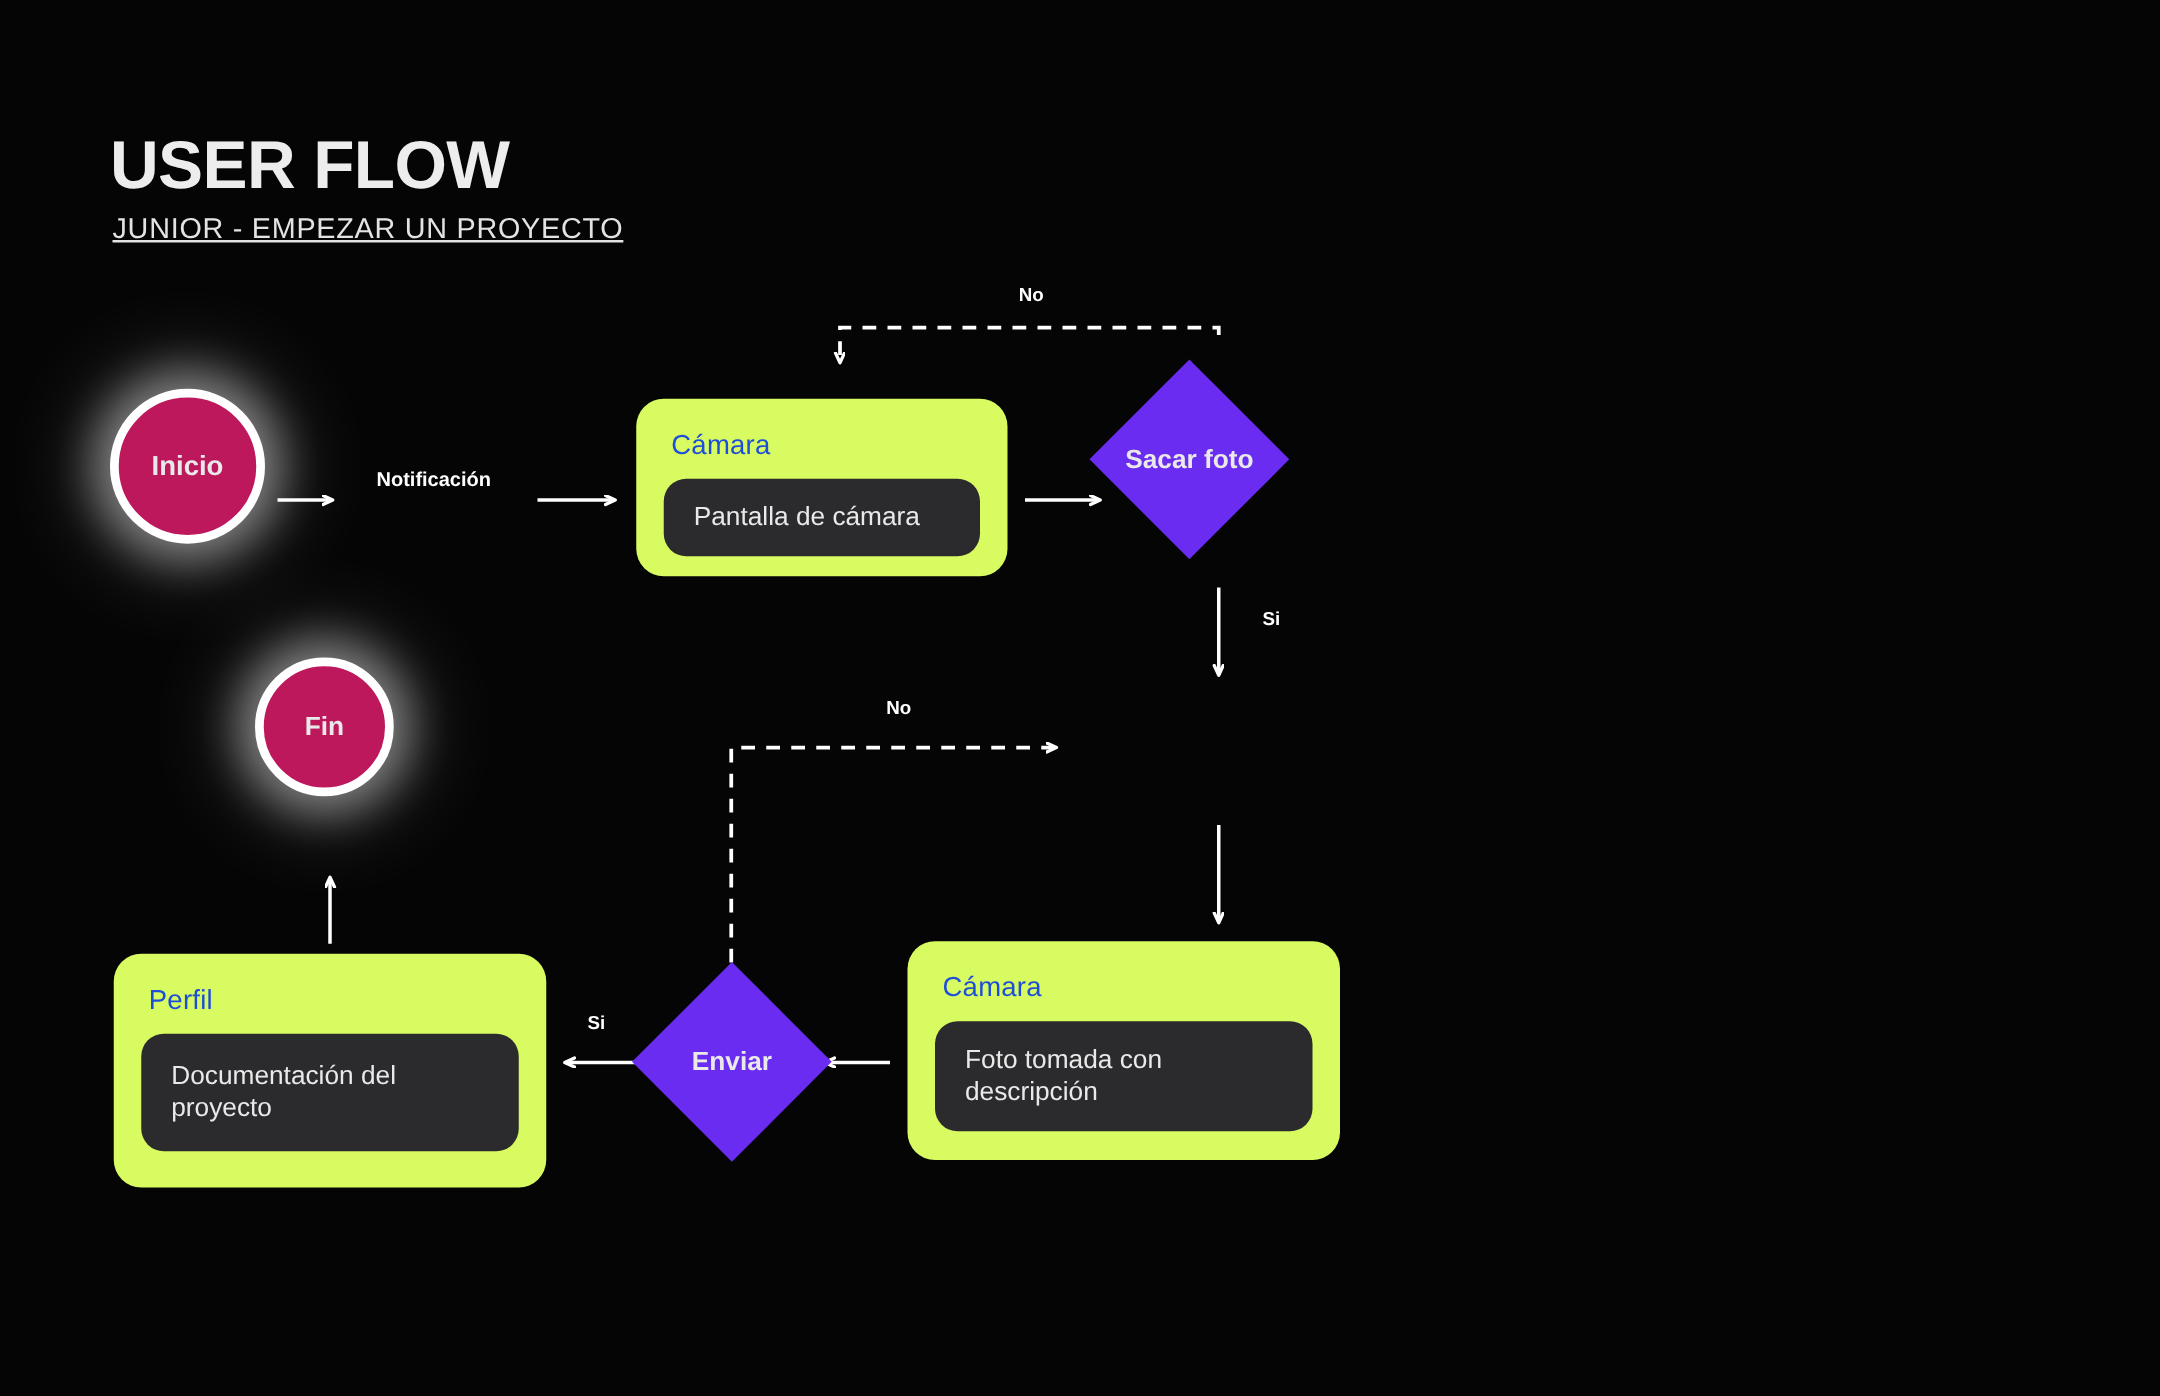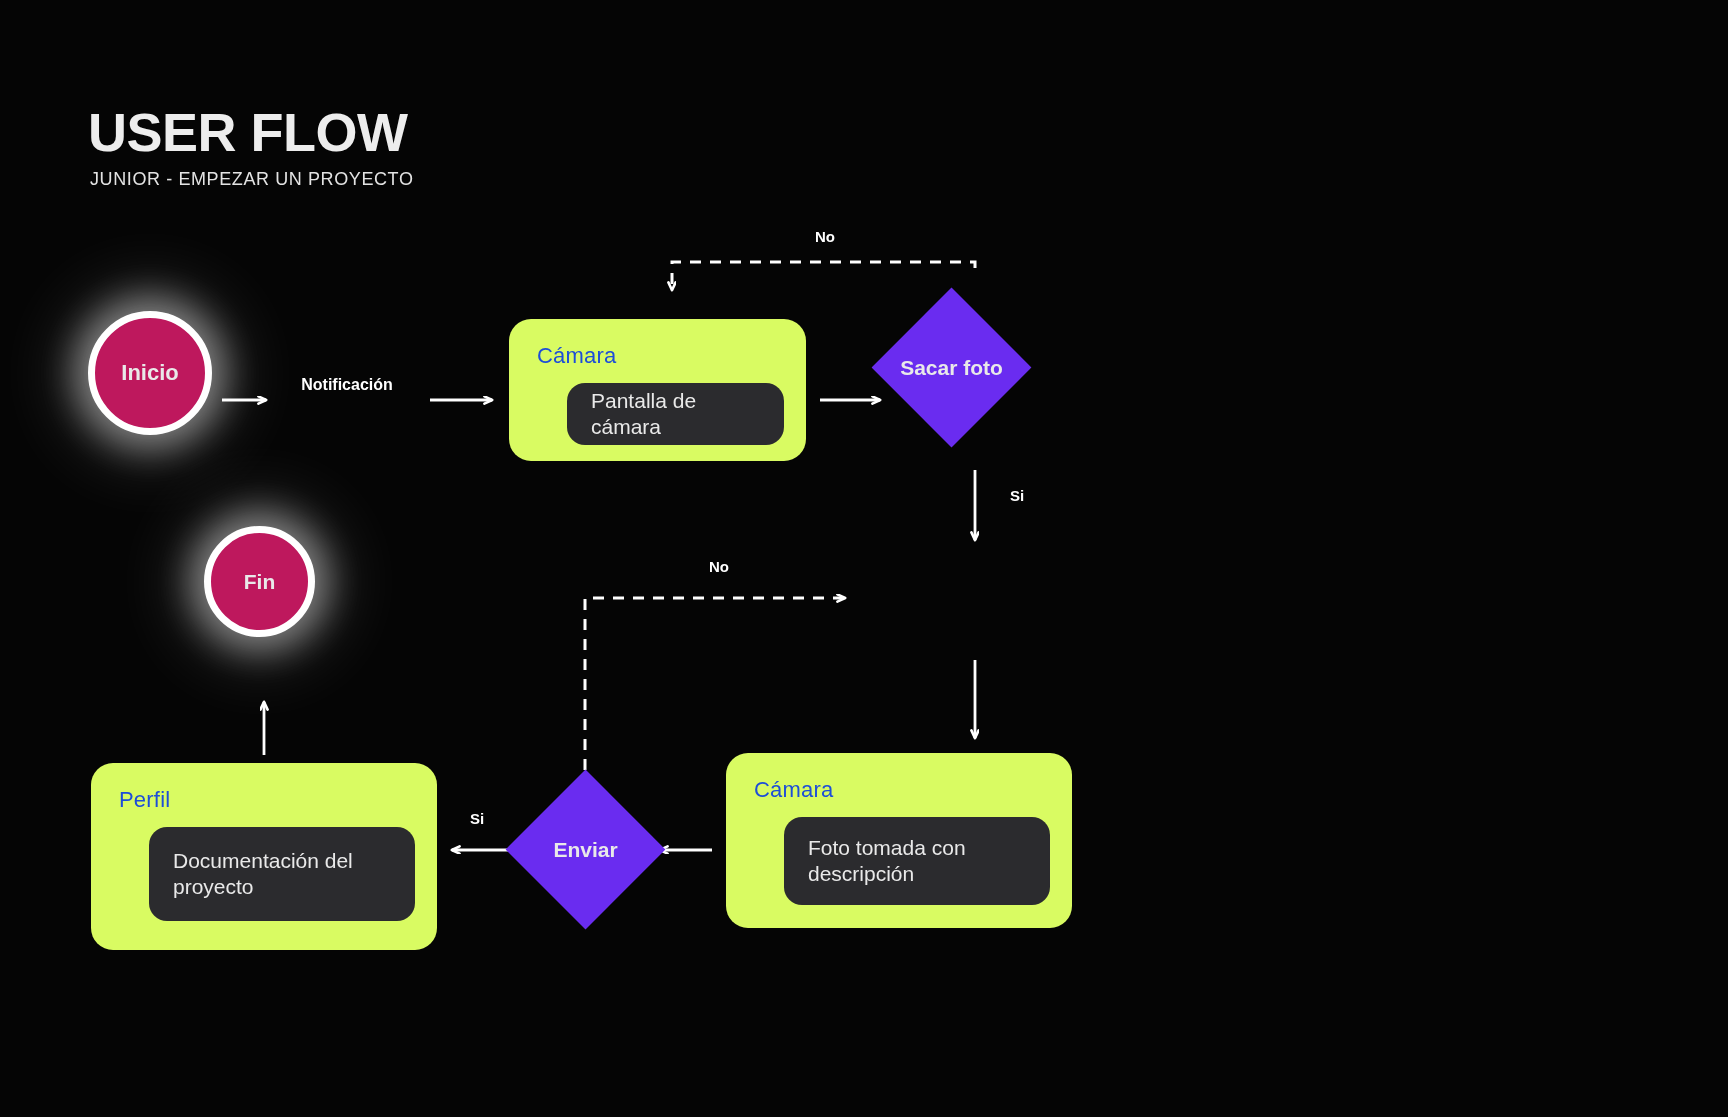--- a/index.html
+++ b/index.html
@@ -13,22 +13,22 @@
   }
   #stage{position:absolute;left:0;top:0;width:1728px;height:1117px;}
 
   
   .header{position:absolute;left:88px;top:68px;margin-top:36px;}
   .title{
     font-size:54px;font-weight:bold;color:#ededed;
     letter-spacing:-0.5px;line-height:1.05;margin:0;
   }
   .subtitle{
-    font-size:18px;color:#e3e3e3;letter-spacing:0.6px;
-    margin:8px 0 0 2px;font-weight:400;
+    font-size:23px;color:#e3e3e3;letter-spacing:0.6px;
+    margin:8px 0 0 2px;font-weight:400;text-decoration:underline;
   }
 
   
   #wires{position:absolute;left:0;top:0;width:1728px;height:1117px;}
 
   
   .node{position:absolute;}
 
   .circle-node{
     border-radius:50%;
@@ -49,21 +49,21 @@
     box-sizing:border-box;
   }
   .card-title{
     color:#1d4ed8;font-size:22px;font-weight:normal;
     margin:6px 0 14px 6px;letter-spacing:0.2px;
   }
   .card-screen{
     background:#2b2b2e;border-radius:18px;
     color:#e9e9e9;font-size:21px;font-weight:400;
     padding:18px 24px;line-height:1.25;
-    box-sizing:border-box;display:flex;align-items:center;margin-left:36px;
+    box-sizing:border-box;display:flex;align-items:center;
   }
   #node-camara1{left:509px;top:319px;width:297px;height:142px;}
   #node-camara1 .card-screen{height:62px;}
   #node-camara2{left:726px;top:753px;width:346px;height:175px;}
   #node-camara2 .card-screen{height:88px;}
   #node-perfil{left:91px;top:763px;width:346px;height:187px;}
   #node-perfil .card-screen{height:94px;}
 
   .diamond{
     display:flex;align-items:center;justify-content:center;

